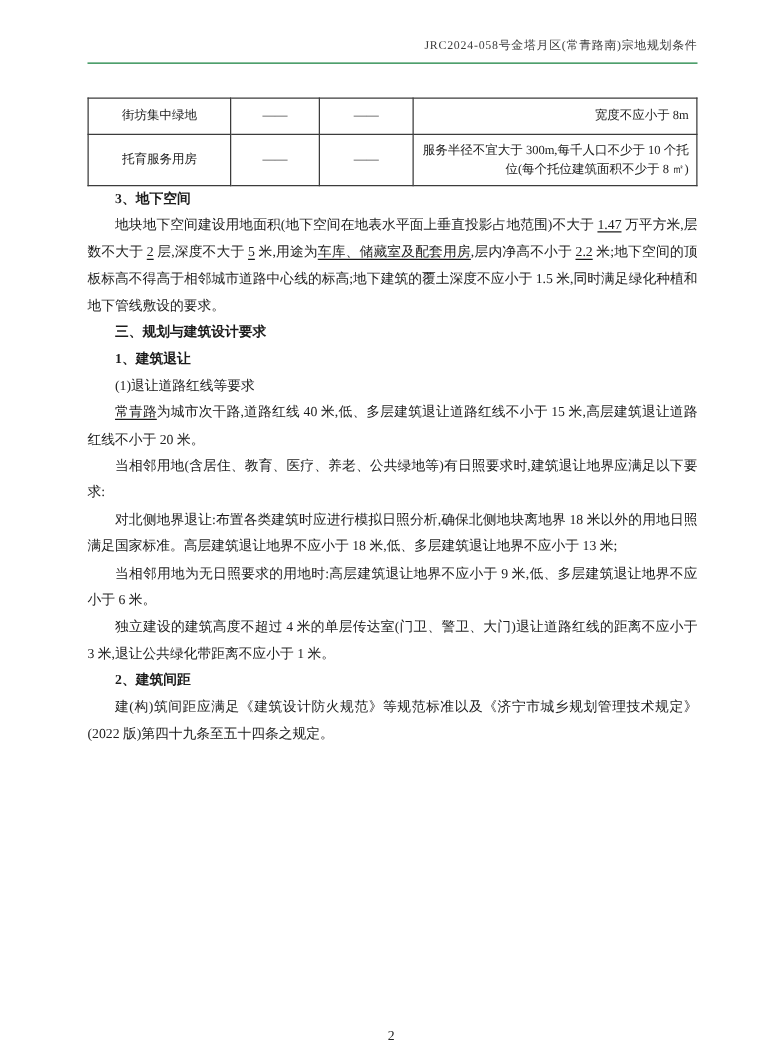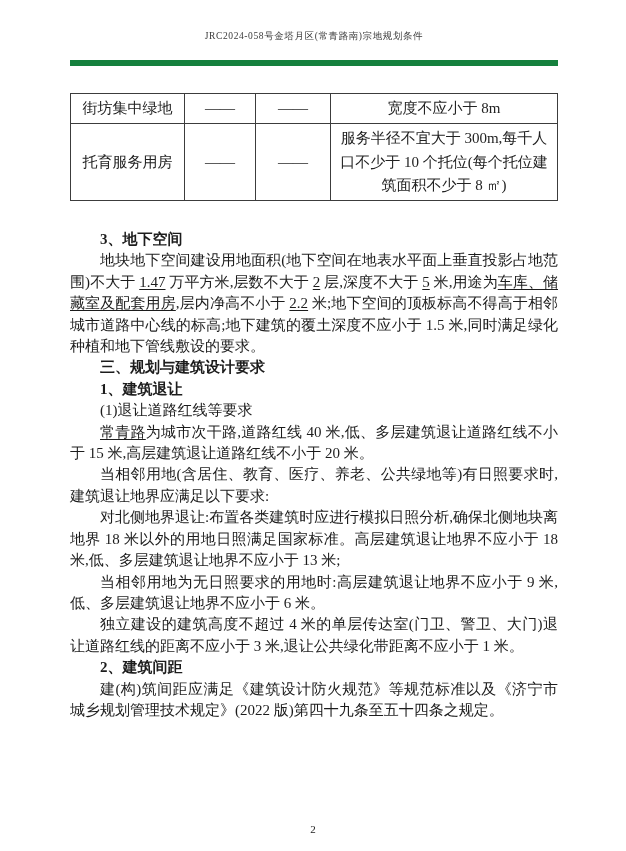--- a/index.html
+++ b/index.html
@@ -7,50 +7,50 @@
     position:relative;
     width:626px; height:851px;
     background:#ffffff;
     box-sizing:border-box;
     padding:30px 68px 0 70px;
     font-family:"Liberation Serif","DejaVu Serif",serif;
     color:#1c1c1c;
     overflow:hidden;
   }
   .doc-header {
-    text-align:center;
+    text-align:right;
     font-size:9.5px;
     color:#3a3a3a;
     letter-spacing:0.6px;
-    padding-bottom:17px;
-    border-bottom:6px solid #15803d;
+    padding-bottom:7px;
+    border-bottom:1px solid #15803d;
   }
   table.cond {
     margin-top:27px;
     width:100%;
     border-collapse:collapse;
-    font-size:15px;
+    font-size:10px;
     color:#222;
     border-radius:15px;
   }
   table.cond td {
     border:1px solid #3c3c3c;
     padding:3px 6px;
     line-height:1.55;
     vertical-align:middle;
   }
   td.tc0 { width:101px; text-align:center; }
   td.tc1 { width:58px;  text-align:center; }
   td.tc2 { width:62px;  text-align:center; }
-  td.tc3 { text-align:center; }
+  td.tc3 { text-align:right; }
   tr.r1 td { height:22px; }
   tr.r2 td { height:34px; }
   .body {
-    margin-top:28px;
-    font-size:15px;
+    margin-top:0;
+    font-size:11px;
     line-height:21.4px;
     text-align:justify;
   }
   .body p { margin:0; text-indent:2em; }
   .b { font-weight:bold; }
   .u { text-decoration:underline; text-underline-offset:2px; }
   .footer {
     position:absolute;
     left:0; right:0; bottom:16px;
     text-align:center;

